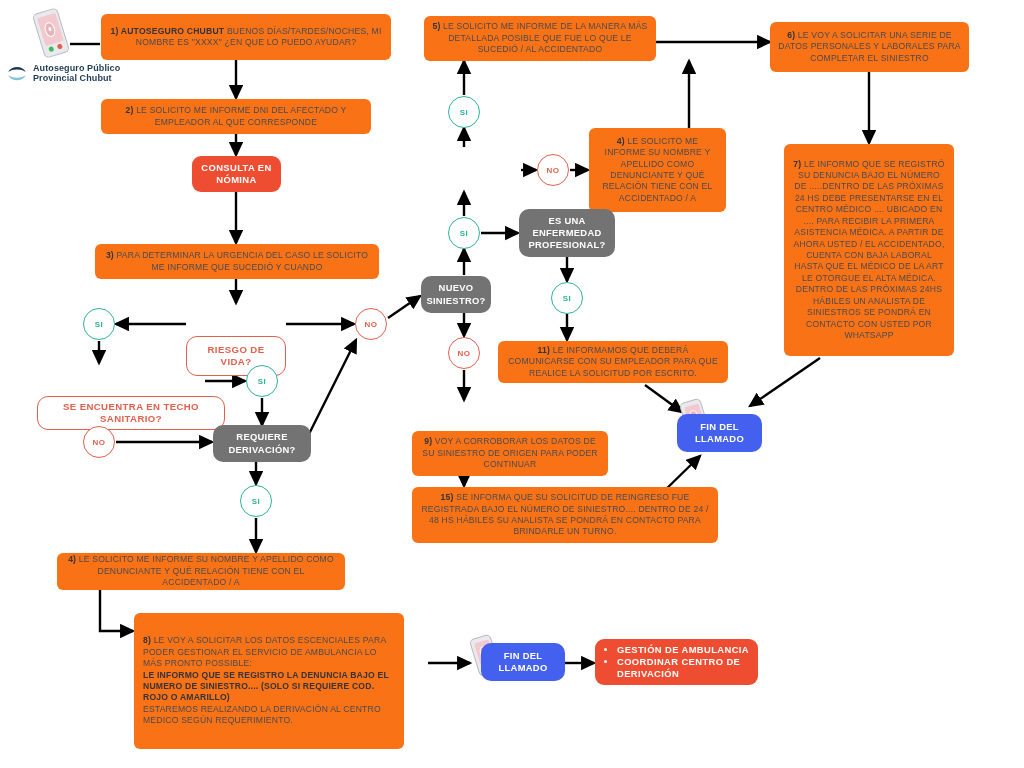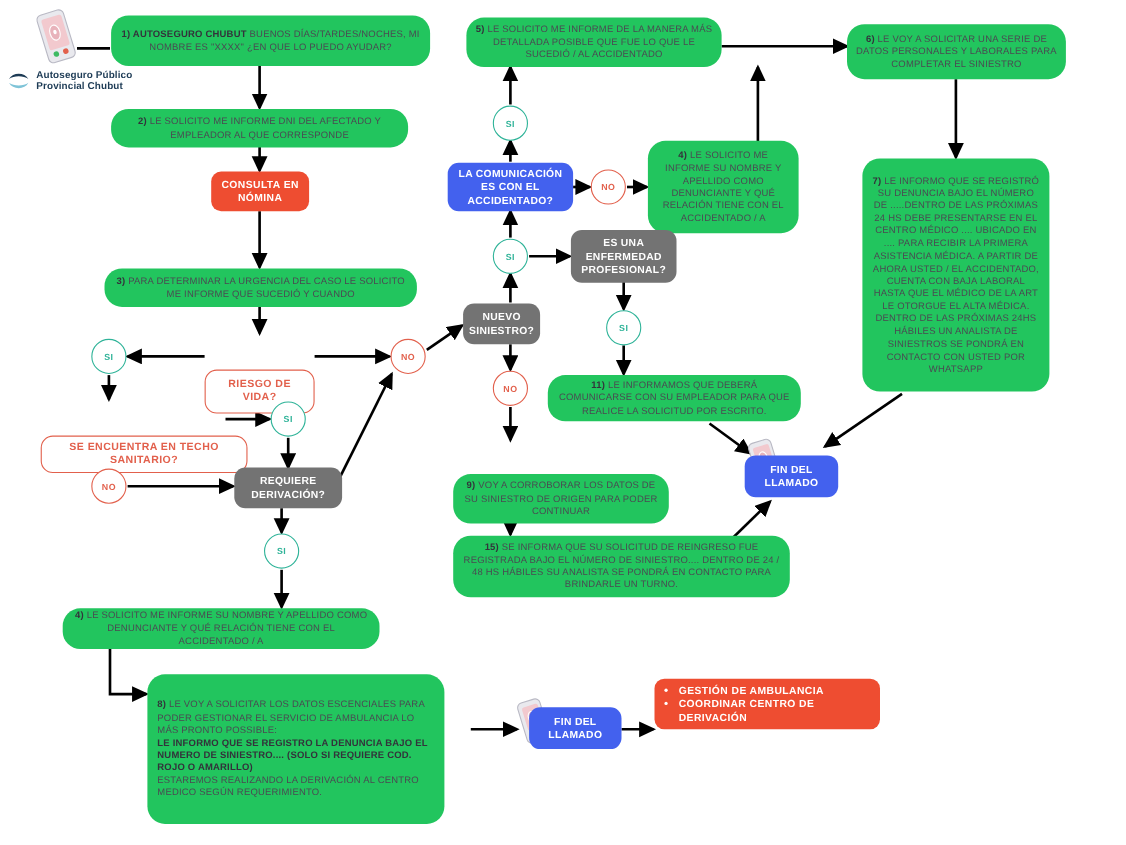--- a/index.html
+++ b/index.html
@@ -9,21 +9,21 @@
     overflow:hidden;position:relative;
   }
   #canvas{position:relative;width:1024px;height:768px;}
   svg.edges{position:absolute;left:0;top:0;width:1024px;height:768px;pointer-events:none;}
 
   .node{position:absolute;box-sizing:border-box;display:flex;align-items:center;
         justify-content:center;text-align:center;}
 
   
   .grey{
-    background:#22c55e;color:#4a4a52;border-radius:16px;
+    background:#f97316;color:#4a4a52;border-radius:6px;
     font-size:8.6px;line-height:1.33;letter-spacing:.2px;padding:6px 8px;
   }
   .grey b{color:#33333b;font-weight:bold;}
 
   
   .orange{
     background:#ee4d31;color:#ffffff;border-radius:9px;font-weight:bold;
     font-size:9.4px;line-height:1.3;letter-spacing:.4px;padding:5px 7px;
   }
   
@@ -260,38 +260,35 @@
       <div class="phone-keys">
           <span class="key g"></span>
           <span class="key r"></span>
         </div>
     </div>
   </div>
   <div class="node blue" style="left:481px;top:643px;width:84px;height:38px;">
     <span>FIN DEL LLAMADO</span>
   </div>
 
-  <div class="node orange left" style="left:595px;top:617px;width:205px;height:46px;align-items:center;padding:5px 9px;">
+  <div class="node orange left" style="left:595px;top:639px;width:163px;height:46px;align-items:center;padding:5px 9px;">
     <ul class="bullets" style="padding-left:13px;">
       <li>GESTIÓN DE AMBULANCIA</li>
       <li>COORDINAR CENTRO DE DERIVACIÓN</li>
     </ul>
   </div>
 
   <div class="node grey" style="left:424px;top:16px;width:232px;height:45px;">
     <span><b>5)</b><span> LE SOLICITO ME INFORME DE LA MANERA MÁS DETALLADA POSIBLE QUE FUE LO QUE LE SUCEDIÓ / AL ACCIDENTADO</span></span>
   </div>
 
   <div class="node circ si" style="left:448px;top:96px;">
     <span>SI</span>
   </div>
 
-  <div class="node blue" style="left:407px;top:148px;width:114px;height:44px;">
-    <span>LA COMUNICACIÓN ES CON EL ACCIDENTADO?</span>
-  </div>
 
   <div class="node circ no" style="left:537px;top:154px;">
     <span>NO</span>
   </div>
 
   <div class="node grey" style="left:589px;top:128px;width:137px;height:84px;">
     <span><b>4)</b><span> LE SOLICITO ME INFORME SU NOMBRE Y APELLIDO COMO DENUNCIANTE Y QUÉ RELACIÓN TIENE CON EL ACCIDENTADO / A</span></span>
   </div>
 
   <div class="node circ si" style="left:448px;top:217px;">

